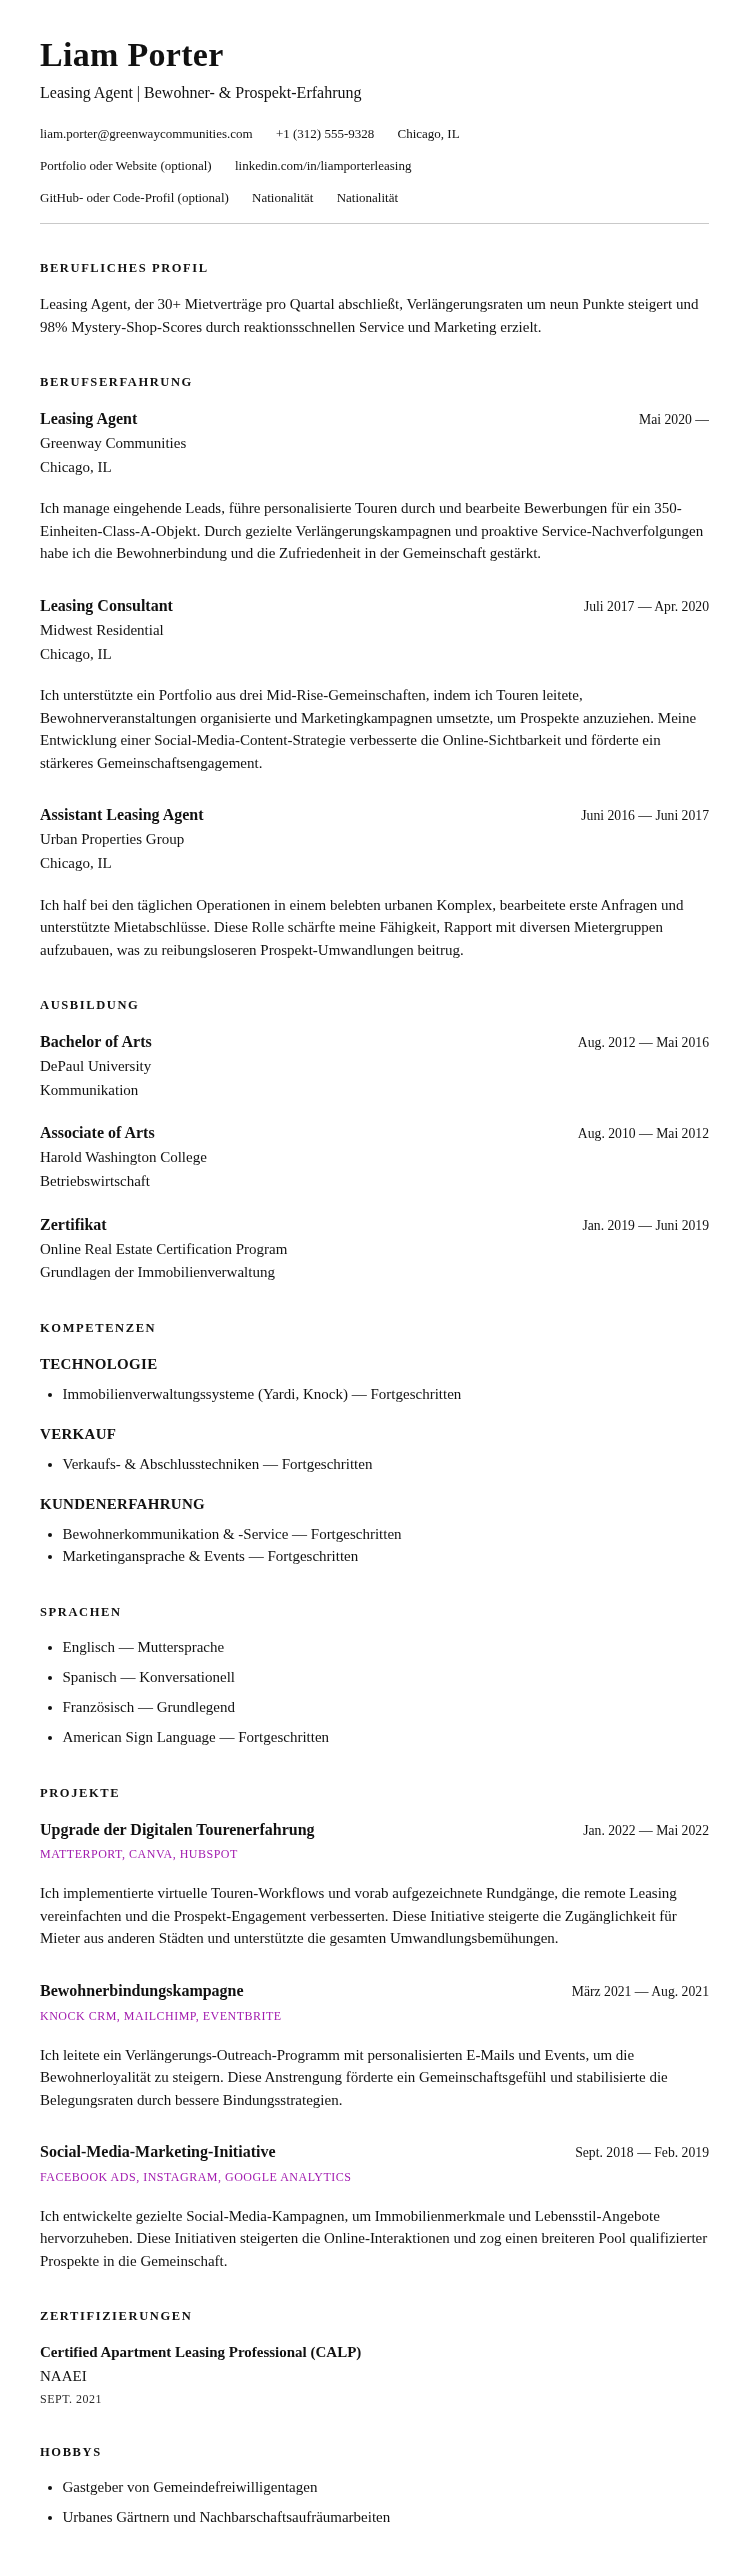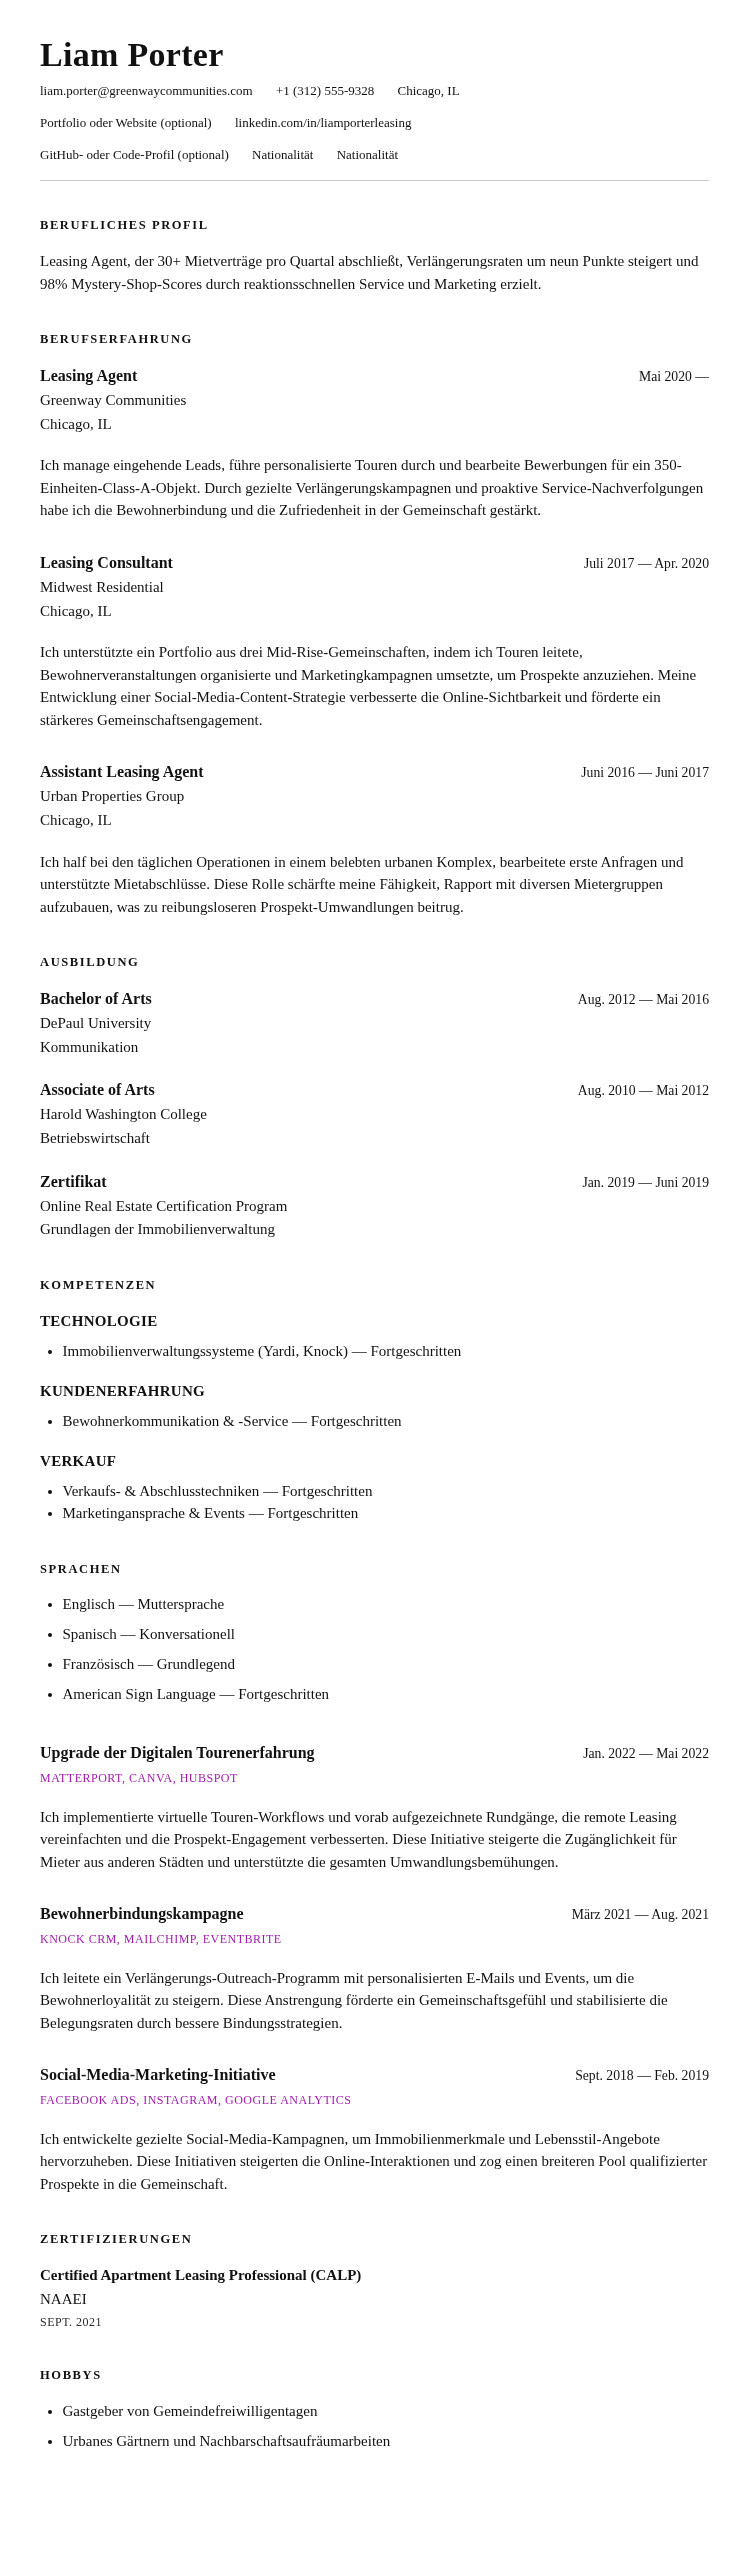--- a/index.html
+++ b/index.html
@@ -82,20 +82,21 @@
     margin: 2.5px 0 0 0;
   }
 </style>
 </head>
 <body>
 
 <div class="page">
 
   <header>
     <h1 class="name">Liam Porter</h1>
+    <p class="tagline">Leasing Agent | Bewohner- &amp; Prospekt-Erfahrung</p>
     <p class="contact-row">
       <span>liam.porter@greenwaycommunities.com</span>
       <span>+1 (312) 555-9328</span>
       <span>Chicago, IL</span>
     </p>
     <p class="contact-row">
       <span>Portfolio oder Website (optional)</span>
       <span>linkedin.com/in/liamporterleasing</span>
     </p>
     <p class="contact-row">
@@ -180,30 +181,30 @@
     <h2 class="section-heading">KOMPETENZEN</h2>
 
     <div class="skill-block">
       <h3 class="skill-cat">TECHNOLOGIE</h3>
       <ul class="bullet-list">
         <li>Immobilienverwaltungssysteme (Yardi, Knock) — Fortgeschritten</li>
       </ul>
     </div>
 
     <div class="skill-block">
+      <h3 class="skill-cat">VERKAUF</h3>
+      <ul class="bullet-list">
+        <li>Verkaufs- &amp; Abschlusstechniken — Fortgeschritten</li>
+      </ul>
+    </div>
+
+    <div class="skill-block">
       <h3 class="skill-cat">KUNDENERFAHRUNG</h3>
       <ul class="bullet-list">
         <li>Bewohnerkommunikation &amp; -Service — Fortgeschritten</li>
-      </ul>
-    </div>
-
-    <div class="skill-block">
-      <h3 class="skill-cat">VERKAUF</h3>
-      <ul class="bullet-list">
-        <li>Verkaufs- &amp; Abschlusstechniken — Fortgeschritten</li>
       </ul>
     </div>
 
     <div class="skill-block">
       <ul class="bullet-list">
         <li>Marketingansprache &amp; Events — Fortgeschritten</li>
       </ul>
     </div>
   </section>
 
@@ -211,20 +212,21 @@
     <h2 class="section-heading">SPRACHEN</h2>
     <ul class="bullet-list">
       <li>Englisch — Muttersprache</li>
       <li>Spanisch — Konversationell</li>
       <li>Französisch — Grundlegend</li>
       <li>American Sign Language — Fortgeschritten</li>
     </ul>
   </section>
 
   <section class="section">
+    <h2 class="section-heading">PROJEKTE</h2>
 
     <div class="entry">
       <div class="entry-head">
         <span class="entry-title">Upgrade der Digitalen Tourenerfahrung</span>
         <span class="entry-dates">Jan. 2022 — Mai 2022</span>
       </div>
       <p class="tools-line">MATTERPORT, CANVA, HUBSPOT</p>
       <p class="entry-desc">Ich implementierte virtuelle Touren-Workflows und vorab aufgezeichnete Rundgänge, die remote Leasing vereinfachten und die Prospekt-Engagement verbesserten. Diese Initiative steigerte die Zugänglichkeit für Mieter aus anderen Städten und unterstützte die gesamten Umwandlungsbemühungen.</p>
     </div>
 

